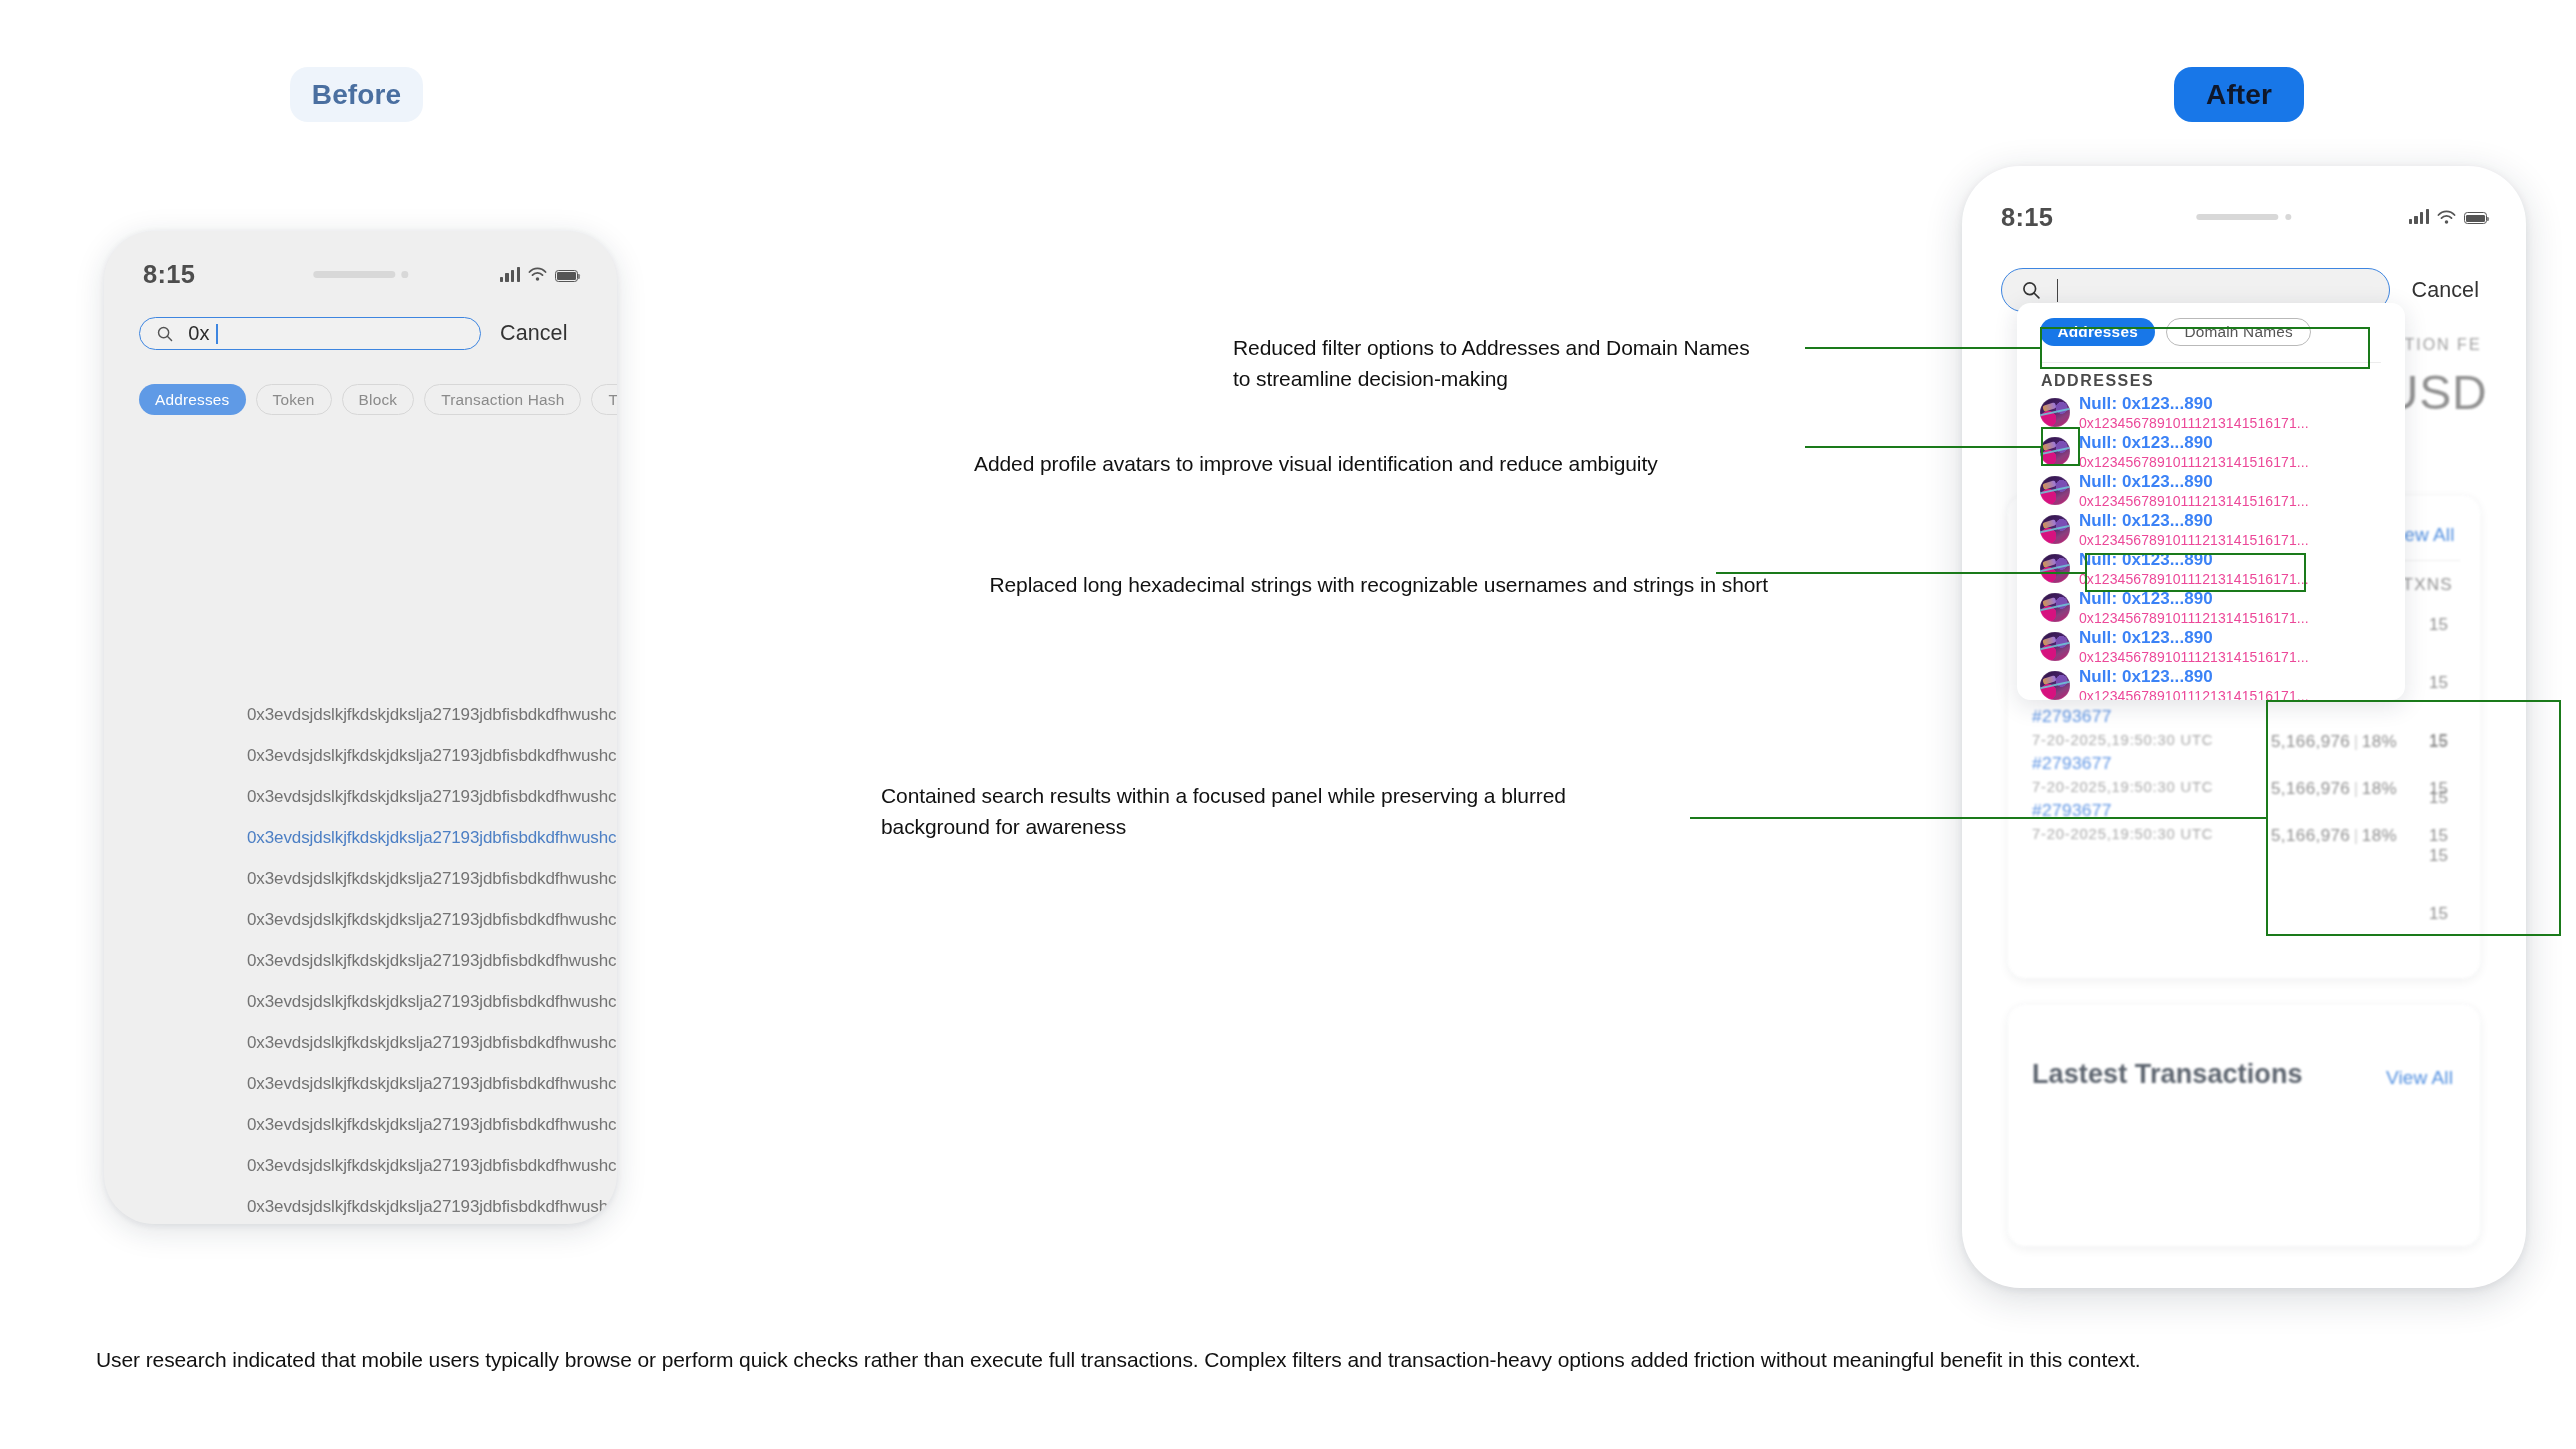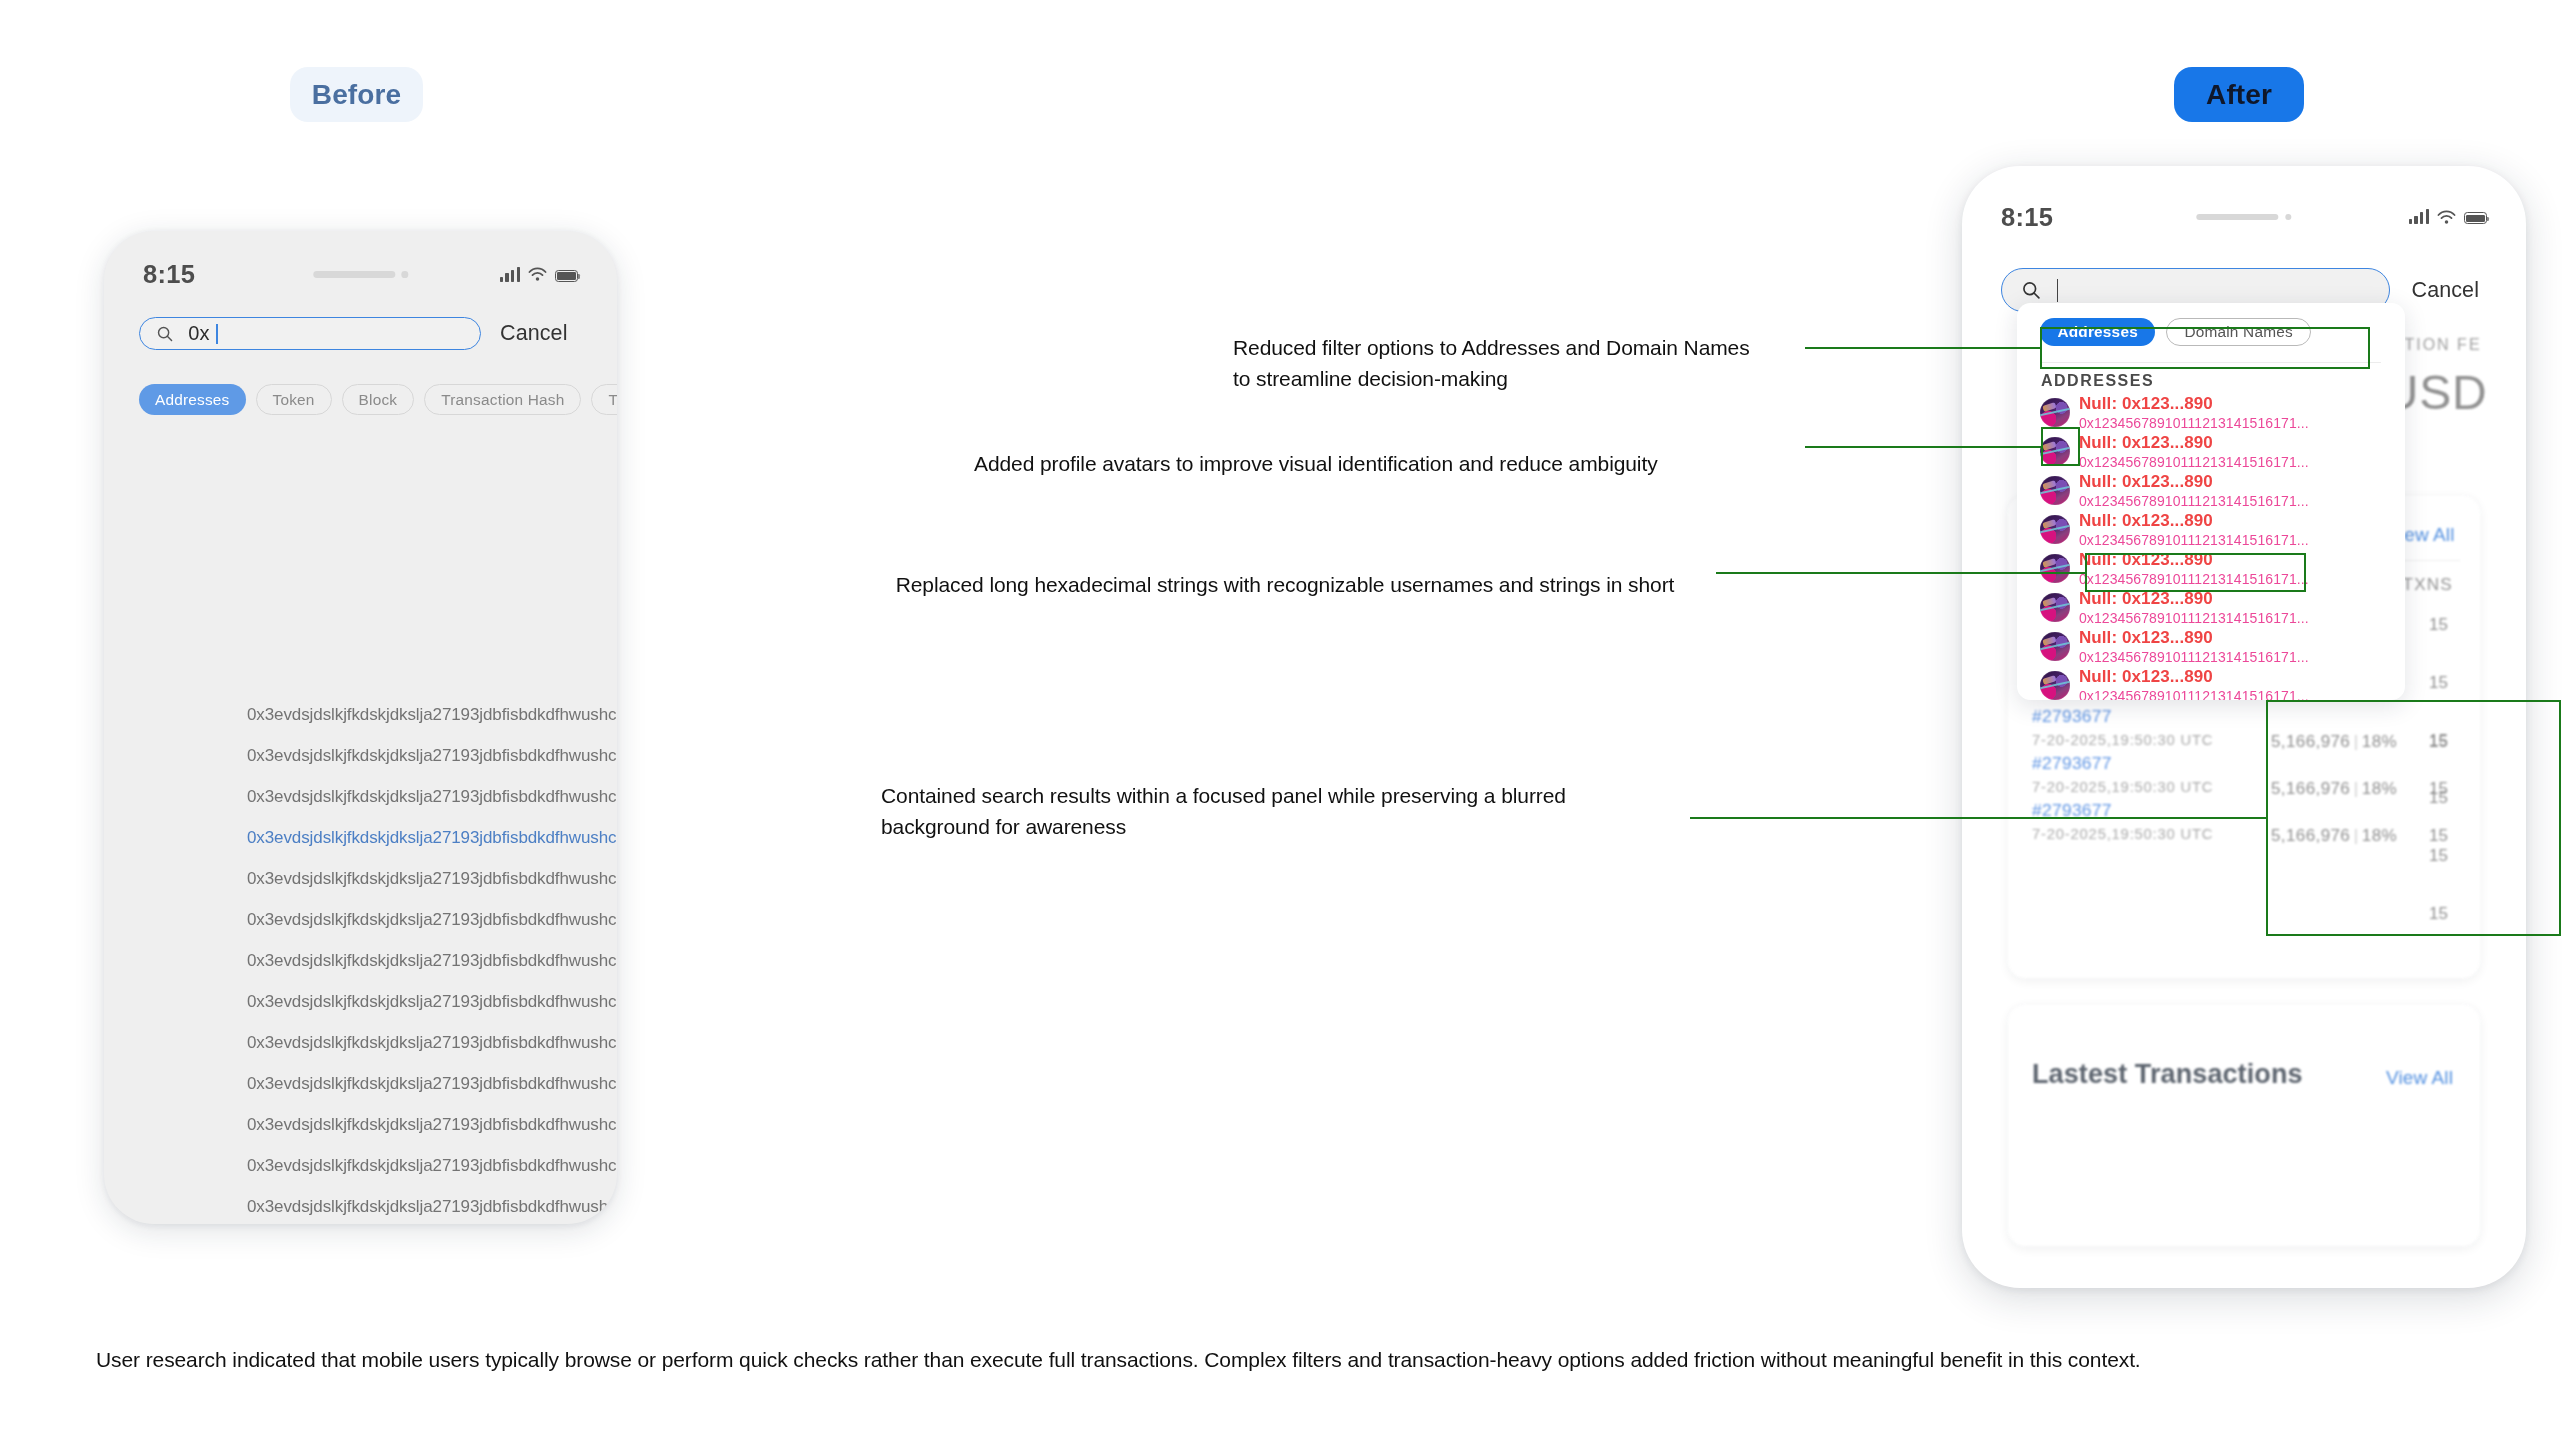--- a/index.html
+++ b/index.html
@@ -156,35 +156,35 @@
   .avatar::before {
     content: ""; position: absolute; left: 10%; top: 22%; width: 45%; height: 22%;
     background: linear-gradient(90deg,#d79a52,#a07be0); transform: rotate(-18deg);
     border-radius: 2px; opacity: 0.95;
   }
   .avatar::after {
     content: ""; position: absolute; left: -15%; top: 45%; width: 130%; height: 2px;
     background: #6fc9d8; transform: rotate(-12deg); opacity: 0.85;
   }
   .addr-txt { margin-left: 9.4px; }
-  .addr-title { font-size: 17px; color: #ef4444; font-weight: bold; letter-spacing: 0.1px; }
+  .addr-title { font-size: 17px; color: #3b82f6; font-weight: bold; letter-spacing: 0.1px; }
   .addr-sub { font-size: 14px; color: #ec4899; letter-spacing: 0.1px; margin-top: 1.3px; }
 
   
   .gbox { position: absolute; border: 2.7px solid #1a7a1a; }
   .gline { position: absolute; height: 2px; background: #1a7a1a; }
 
   
   .anno {
     position: absolute; font-size: 21px; color: #111; line-height: 1.47;
     letter-spacing: -0.1px;
   }
   #anno-1 { left: 1233px; top: 325px; width: 530px; text-align: left; margin-top: 8px; }
   #anno-2 { left: 974px; top: 449px; width: 792px; text-align: left; }
-  #anno-3 { left: 802px; top: 570px; width: 966px; text-align: center; }
+  #anno-3 { left: 802px; top: 570px; width: 966px; text-align: right; }
   #anno-4 { left: 881px; top: 781px; width: 792px; text-align: left; }
 
   #caption {
     position: absolute; left: 96px; top: 1348px; width: 2388px;
     font-size: 21px; color: #111; letter-spacing: -0.1px;
   }
 </style>
 </head>
 <body>
 

